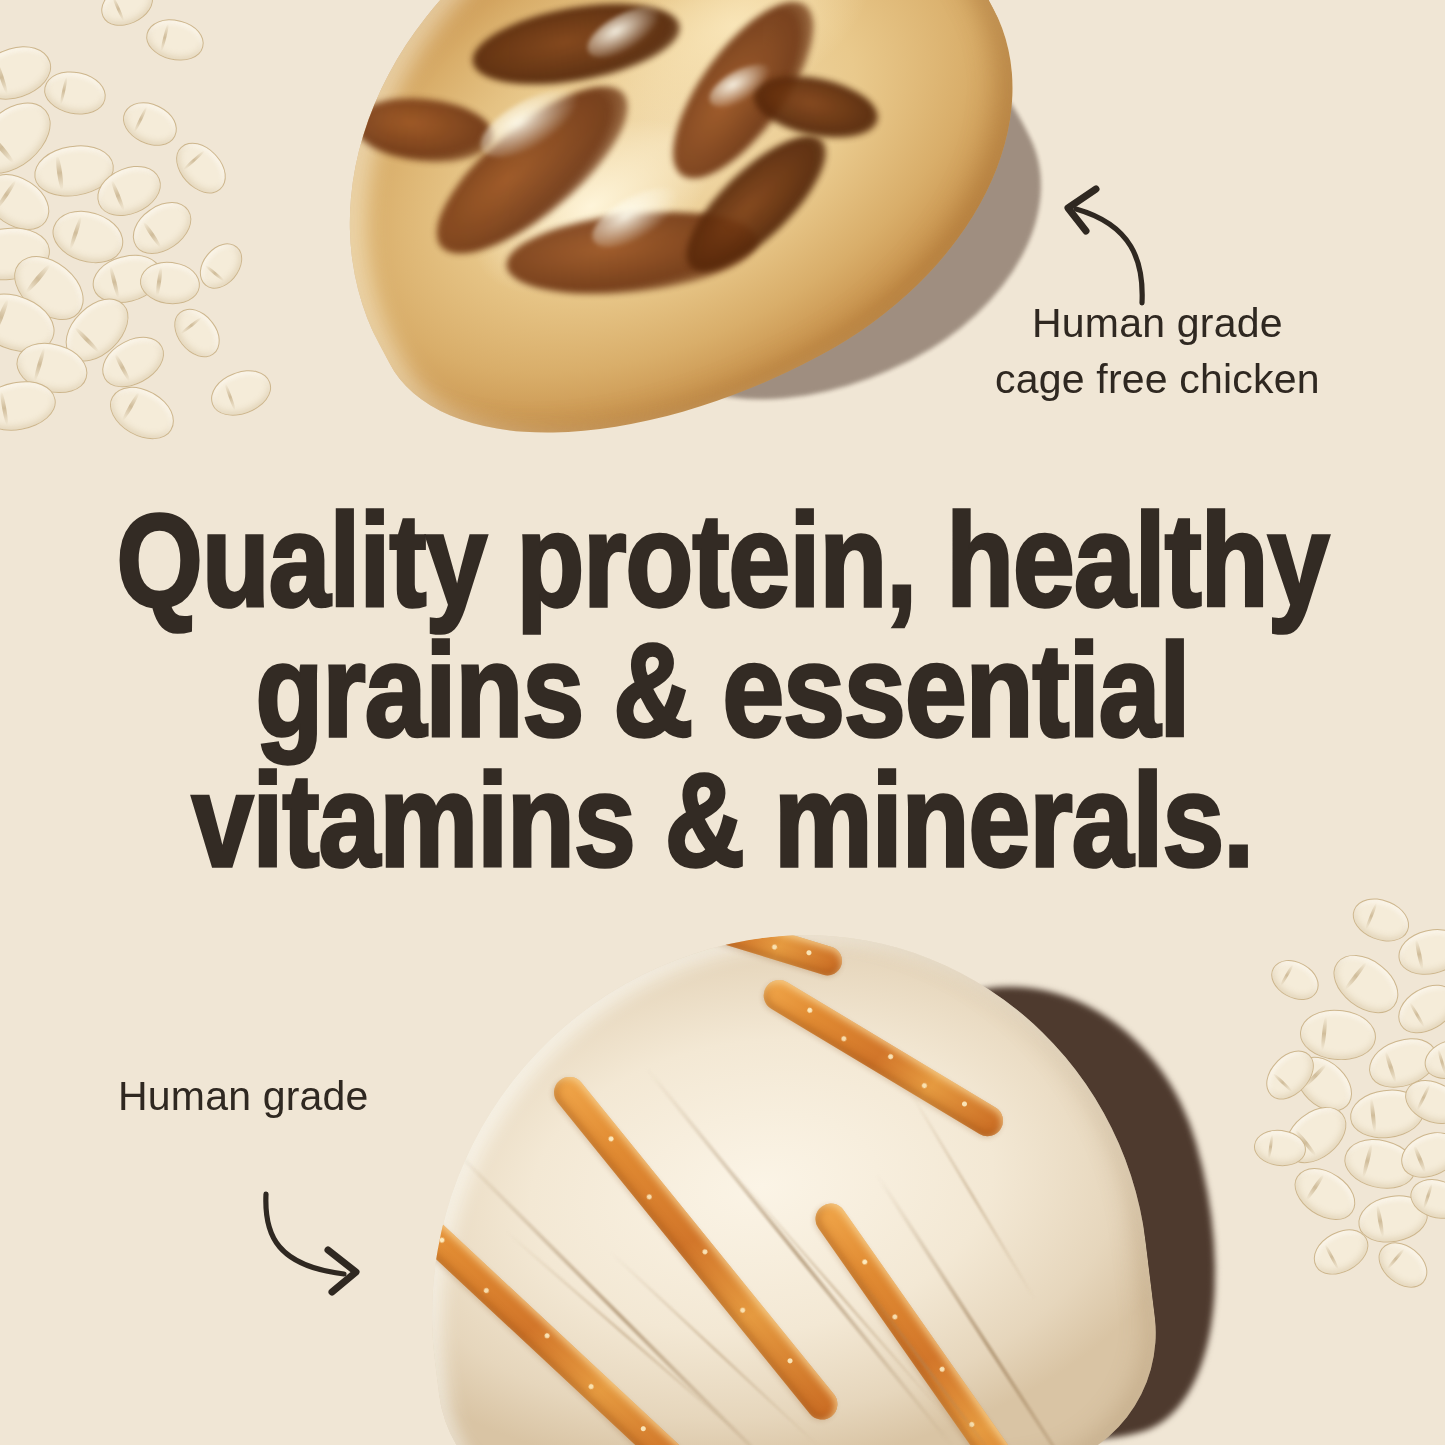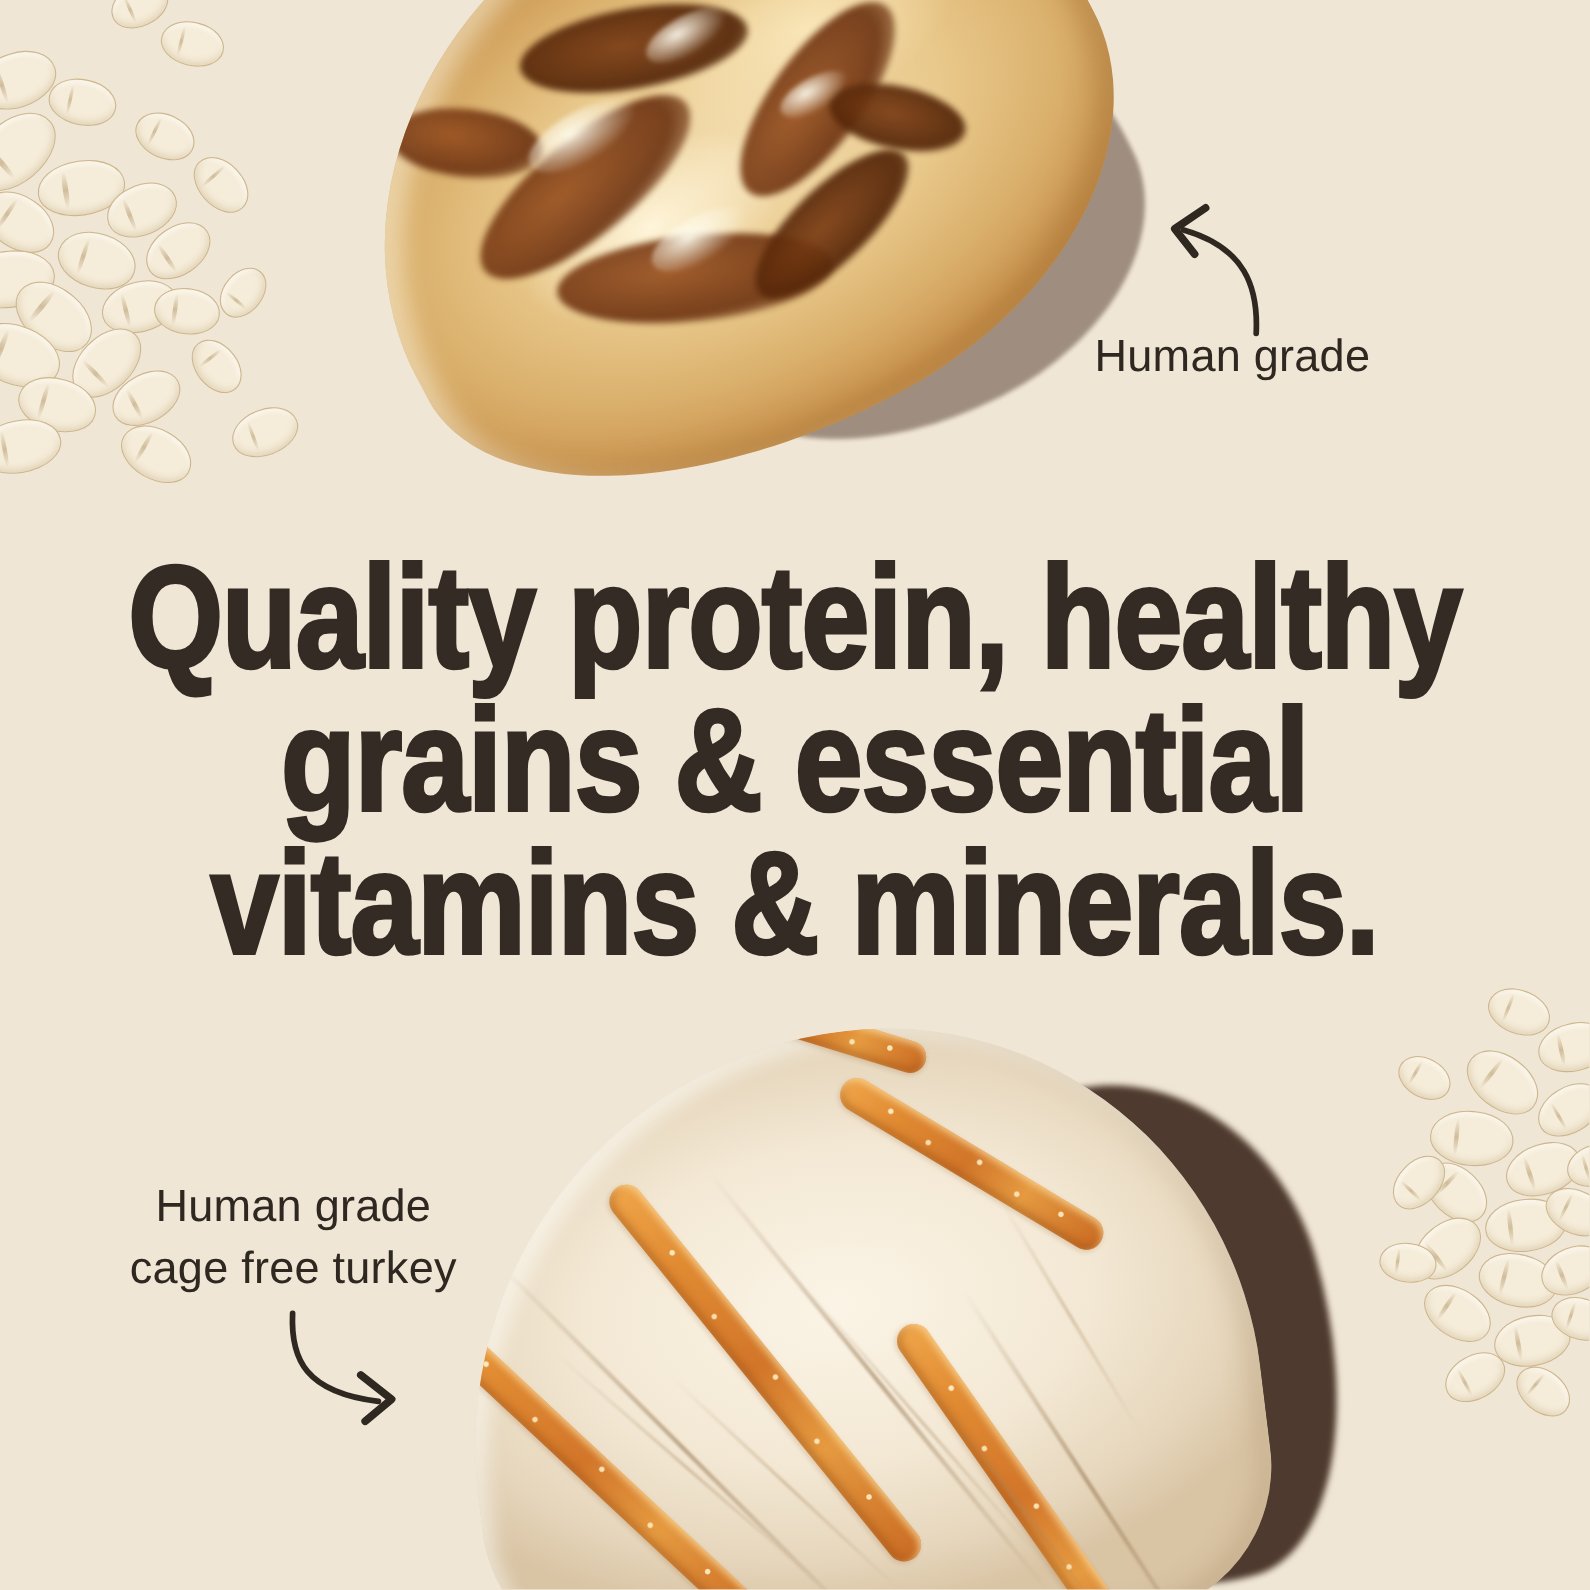--- a/index.html
+++ b/index.html
@@ -258,25 +258,25 @@
     <span class="hl-line">vitamins &amp; minerals.</span>
   </h1>
 
   <svg class="arrow" id="arrow-chicken" style="left:1040px; top:165px;" width="140" height="145" viewBox="0 0 140 145">
     <path d="M102 138 C 104 96, 92 60, 36 44" fill="none" stroke="#2f2821" stroke-width="5.2" stroke-linecap="round"></path>
     <path d="M56 24 L 28 43 L 46 66" fill="none" stroke="#2f2821" stroke-width="7" stroke-linecap="round" stroke-linejoin="round"></path>
   </svg>
 
   <div class="callout" id="callout-chicken">
     <span class="cl-line">Human grade</span>
+    <span class="cl-line">cage free chicken</span>
   </div>
 
   <div class="callout" id="callout-turkey">
     <span class="cl-line">Human grade</span>
-    <span class="cl-line">cage free turkey</span>
   </div>
 
   <svg class="arrow" id="arrow-turkey" style="left:252px; top:1188px;" width="145" height="110" viewBox="0 0 145 110">
     <path d="M14 6 C 12 48, 26 78, 92 86" fill="none" stroke="#2f2821" stroke-width="5.2" stroke-linecap="round"></path>
     <path d="M76 62 L 104 84 L 80 104" fill="none" stroke="#2f2821" stroke-width="7" stroke-linecap="round" stroke-linejoin="round"></path>
   </svg>
 
 </div>
 
 </body></html>

